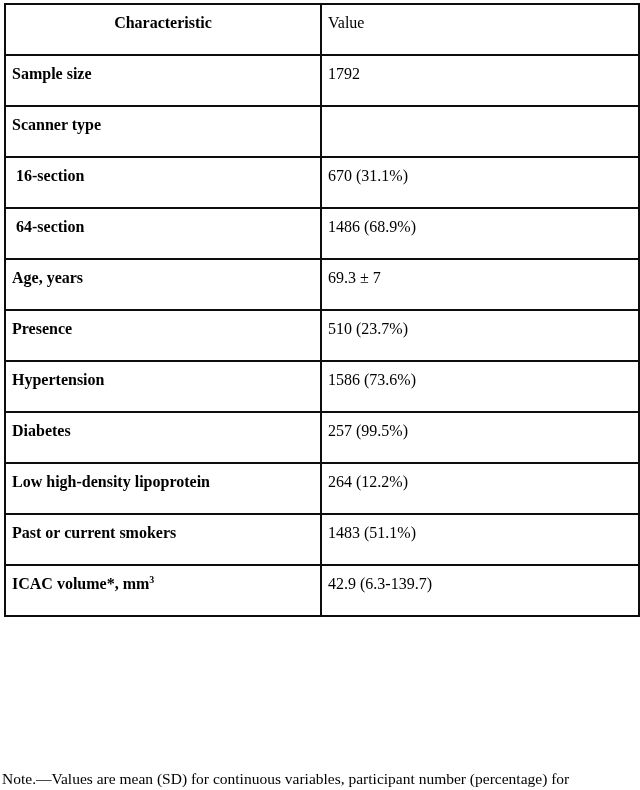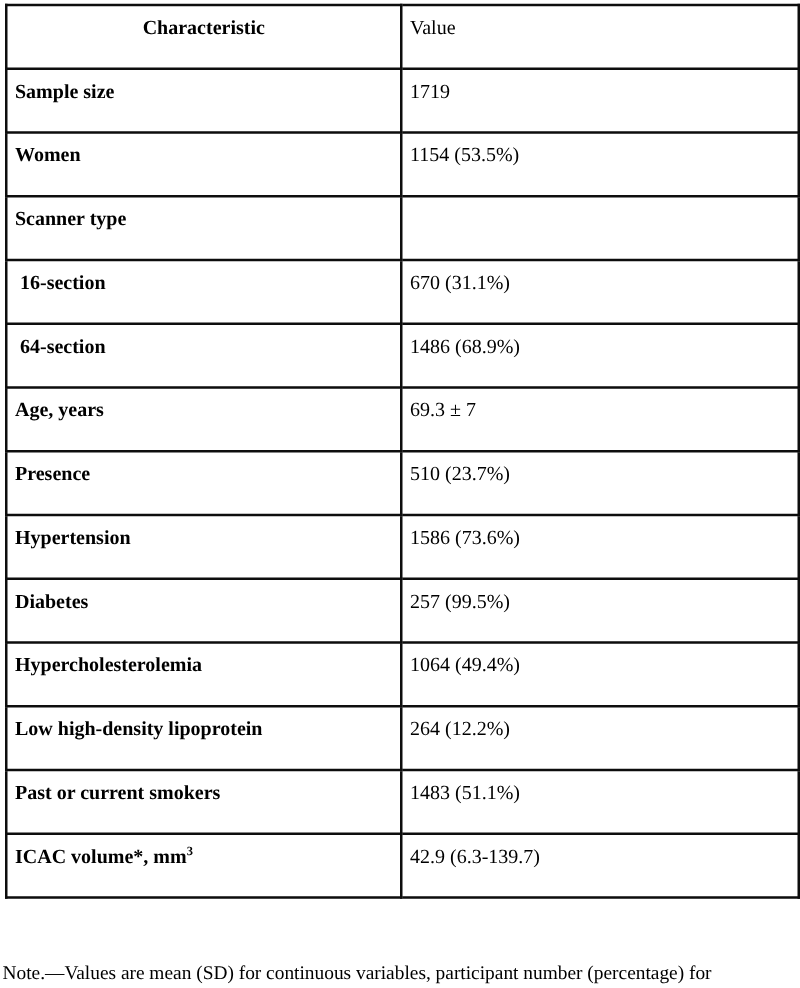--- a/index.html
+++ b/index.html
@@ -82,27 +82,23 @@
       </colgroup>
 
     <tbody>
         <tr>
       <th class="char-head">Characteristic</th>
       <th class="value-head">Value</th>
     </tr>
 
     <tr>
       <td class="char-cell">Sample size</td>
-      <td class="value-cell">1719</td>
+      <td class="value-cell">1792</td>
     </tr>
 
-    <tr>
-      <td class="char-cell">Women</td>
-      <td class="value-cell">1154 (53.5%)</td>
-    </tr>
 
     <tr>
       <td class="char-cell">Scanner type</td>
       <td class="value-cell"></td>
     </tr>
 
     <tr class="sub">
       <td class="char-cell">16-section</td>
       <td class="value-cell">670 (31.1%)</td>
     </tr>
@@ -125,24 +121,20 @@
     <tr>
       <td class="char-cell">Hypertension</td>
       <td class="value-cell">1586 (73.6%)</td>
     </tr>
 
     <tr>
       <td class="char-cell">Diabetes</td>
       <td class="value-cell">257 (99.5%)</td>
     </tr>
 
-    <tr>
-      <td class="char-cell">Hypercholesterolemia</td>
-      <td class="value-cell">1064 (49.4%)</td>
-    </tr>
 
     <tr>
       <td class="char-cell">Low high-density lipoprotein</td>
       <td class="value-cell">264 (12.2%)</td>
     </tr>
 
     <tr>
       <td class="char-cell">Past or current smokers</td>
       <td class="value-cell">1483 (51.1%)</td>
     </tr>

